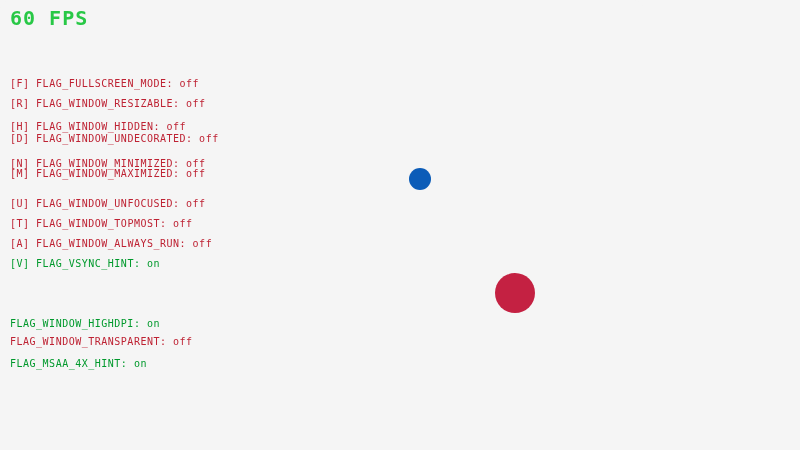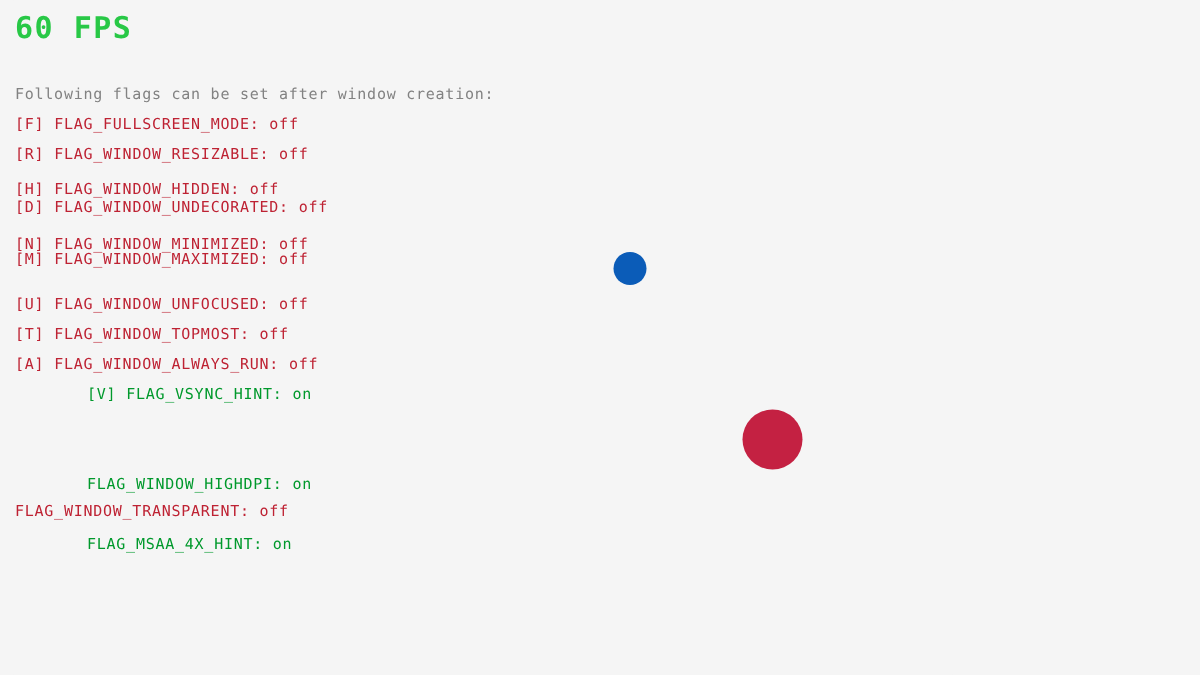--- a/index.html
+++ b/index.html
@@ -73,39 +73,38 @@
     font-size: 10px;
     color: #828282;
   }
   #header-after  { top: 59px; }
   #header-before { top: 299px; }
 
   .flag-line {
     left: 10px;
     font-size: 10px;
   }
-  .flag-on  { color: #00992C; margin-left: 48px; }
+  .flag-on  { color: #00992C; }
   .flag-off { color: #BE2233; }
 
   .flag-key,
   .flag-name,
   .flag-state { white-space: pre; }
 </style>
 </head>
 <body>
 
 <div id="stage">
 
   <div class="ball" id="ball-blue" style="left: 409px; top: 168px; width: 22px; height: 22px; background: rgb(11, 92, 184);"></div>
   <div class="ball" id="ball-red" style="left: 495px; top: 273px; width: 40px; height: 40px; background: rgb(196, 33, 66);"></div>
 
   <div class="txt" id="fps-counter">60 FPS</div>
 
 
-  <div class="txt section-header" id="header-after">Following flags can be set after window creation:</div>
 
   <div id="flag-list-after">
       <div class="txt flag-line flag-off" style="top: 79px;"><span class="flag-key">[F] </span><span class="flag-name">FLAG_FULLSCREEN_MODE: </span><span class="flag-state">off</span></div>
       <div class="txt flag-line flag-off" style="top: 99px;"><span class="flag-key">[R] </span><span class="flag-name">FLAG_WINDOW_RESIZABLE: </span><span class="flag-state">off</span></div>
       <div class="txt flag-line flag-off" style="top: 119px; margin-top: 15px;"><span class="flag-key">[D] </span><span class="flag-name">FLAG_WINDOW_UNDECORATED: </span><span class="flag-state">off</span></div>
       <div class="txt flag-line flag-off" style="top: 122px;"><span class="flag-key">[H] </span><span class="flag-name">FLAG_WINDOW_HIDDEN: </span><span class="flag-state">off</span></div>
       <div class="txt flag-line flag-off" style="top: 159px;"><span class="flag-key">[N] </span><span class="flag-name">FLAG_WINDOW_MINIMIZED: </span><span class="flag-state">off</span></div>
       <div class="txt flag-line flag-off" style="top: 169px;"><span class="flag-key">[M] </span><span class="flag-name">FLAG_WINDOW_MAXIMIZED: </span><span class="flag-state">off</span></div>
       <div class="txt flag-line flag-off" style="top: 199px;"><span class="flag-key">[U] </span><span class="flag-name">FLAG_WINDOW_UNFOCUSED: </span><span class="flag-state">off</span></div>
       <div class="txt flag-line flag-off" style="top: 219px;"><span class="flag-key">[T] </span><span class="flag-name">FLAG_WINDOW_TOPMOST: </span><span class="flag-state">off</span></div>

